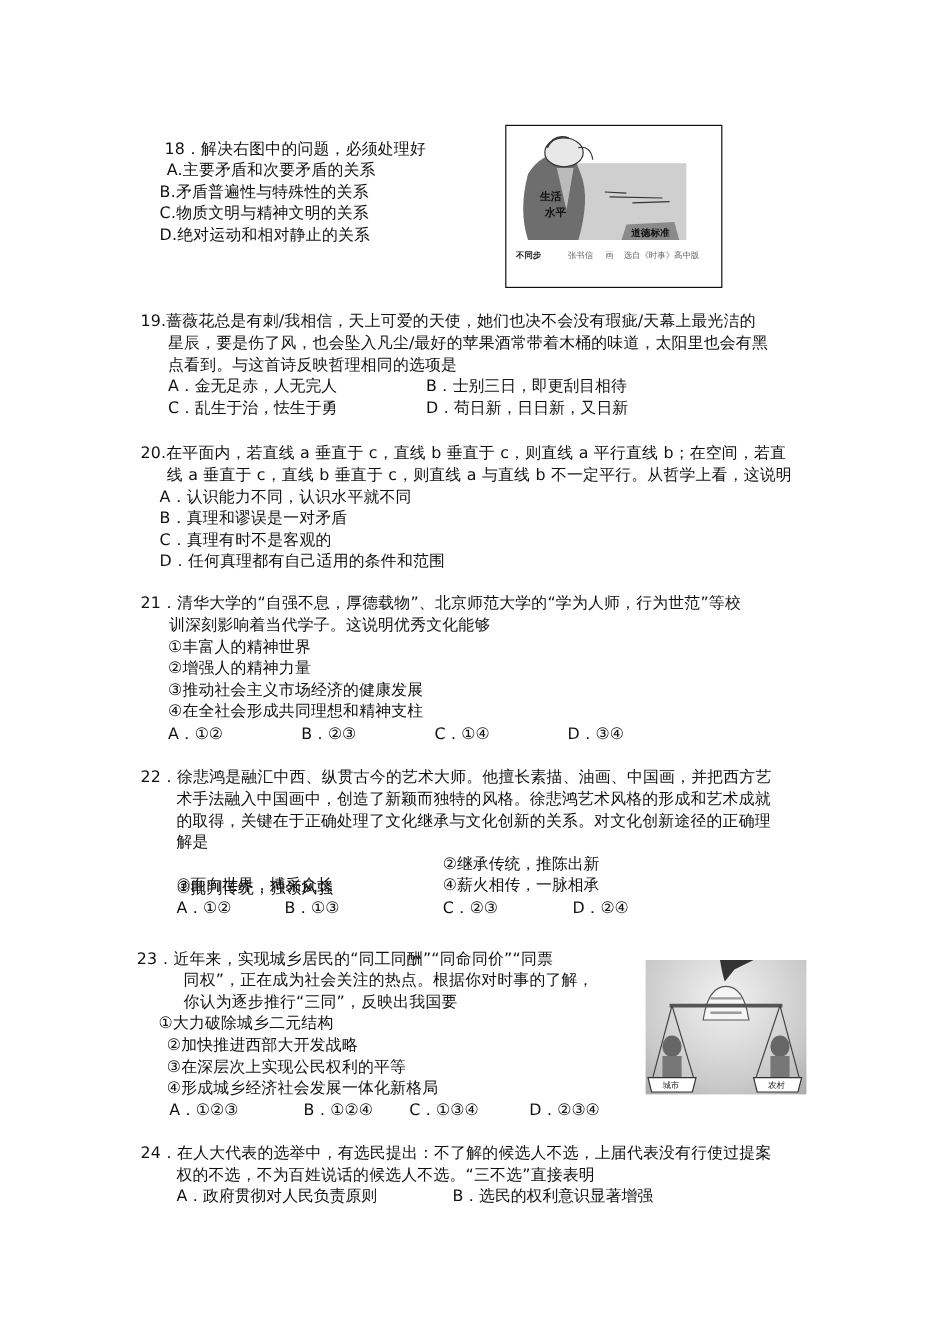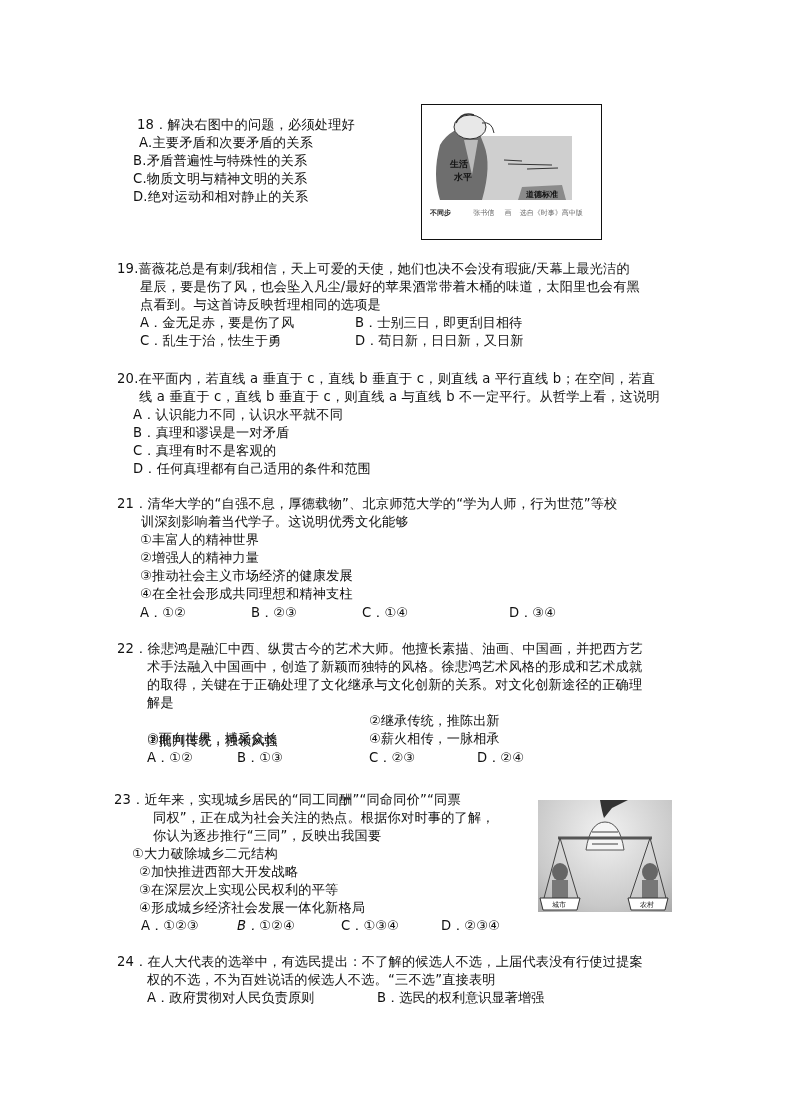--- a/index.html
+++ b/index.html
@@ -49,21 +49,21 @@
       <span style="margin-left:6px;">选自《时事》高中版</span>
     </div>
   </div>
 </div>
 
 <div>
   <div class="ln" style="left:117px;top:260px;">19.蔷薇花总是有刺/我相信，天上可爱的天使，她们也决不会没有瑕疵/天幕上最光洁的</div>
   <div class="ln" style="left:140px;top:278px;">星辰，要是伤了风，也会坠入凡尘/最好的苹果酒常带着木桶的味道，太阳里也会有黑</div>
   <div class="ln" style="left:140px;top:296px;">点看到。与这首诗反映哲理相同的选项是</div>
   <div class="opt-row" style="left:140px;top:314px;">
-    <span style="left:0;">A．金无足赤，要是伤了风</span>
+    <span style="left:0;">A．金无足赤，人无完人</span>
     <span style="left:215px;">B．士别三日，即更刮目相待</span>
   </div>
   <div class="opt-row" style="left:140px;top:332px;">
     <span style="left:0;">C．乱生于治，怯生于勇</span>
     <span style="left:215px;">D．苟日新，日日新，又日新</span>
   </div>
 </div>
 
 <div>
   <div class="ln" style="left:117px;top:370px;">20.在平面内，若直线 a 垂直于 c，直线 b 垂直于 c，则直线 a 平行直线 b；在空间，若直</div>
@@ -78,21 +78,21 @@
   <div class="ln" style="left:117px;top:495px;">21．清华大学的“自强不息，厚德载物”、北京师范大学的“学为人师，行为世范”等校</div>
   <div class="ln" style="left:141px;top:513px;">训深刻影响着当代学子。这说明优秀文化能够</div>
   <div class="ln" style="left:140px;top:531px;">①丰富人的精神世界</div>
   <div class="ln" style="left:140px;top:549px;">②增强人的精神力量</div>
   <div class="ln" style="left:140px;top:567px;">③推动社会主义市场经济的健康发展</div>
   <div class="ln" style="left:140px;top:585px;">④在全社会形成共同理想和精神支柱</div>
   <div class="opt-row" style="left:140px;top:604px;">
     <span style="left:0;">A．①②</span>
     <span style="left:111px;text-align:center;">B．②③</span>
     <span style="left:222px;">C．①④</span>
-    <span style="left:333px;margin-left:36px;">D．③④</span>
+    <span style="left:333px;">D．③④</span>
   </div>
 </div>
 
 <div>
   <div class="ln" style="left:117px;top:640px;">22．徐悲鸿是融汇中西、纵贯古今的艺术大师。他擅长素描、油画、中国画，并把西方艺</div>
   <div class="ln" style="left:147px;top:658px;">术手法融入中国画中，创造了新颖而独特的风格。徐悲鸿艺术风格的形成和艺术成就</div>
   <div class="ln" style="left:147px;top:676px;">的取得，关键在于正确处理了文化继承与文化创新的关系。对文化创新途径的正确理</div>
   <div class="ln" style="left:147px;top:694px;">解是</div>
   <div class="opt-row" style="left:147px;top:712px;">
     <span style="left:0;margin-top:20px;">①批判传统，独领风骚</span>
@@ -113,21 +113,21 @@
 <div>
   <div class="ln" style="left:114px;top:791px;">23．近年来，实现城乡居民的“同工同酬”“同命同价”“同票</div>
   <div class="ln" style="left:153px;top:809px;">同权”，正在成为社会关注的热点。根据你对时事的了解，</div>
   <div class="ln" style="left:153px;top:827px;">你认为逐步推行“三同”，反映出我国要</div>
   <div class="ln" style="left:132px;top:845px;">①大力破除城乡二元结构</div>
   <div class="ln" style="left:139px;top:863px;">②加快推进西部大开发战略</div>
   <div class="ln" style="left:139px;top:881px;">③在深层次上实现公民权利的平等</div>
   <div class="ln" style="left:139px;top:899px;">④形成城乡经济社会发展一体化新格局</div>
   <div class="opt-row" style="left:141px;top:917px;">
     <span style="left:0;">A．①②③</span>
-    <span style="left:96px;font-style:italic;">B．①②④</span>
+    <span style="left:112px;">B．①②④</span>
     <span style="left:200px;">C．①③④</span>
     <span style="left:300px;">D．②③④</span>
   </div>
 
   <div class="photo" style="left:538px;top:800px;width:134px;height:112px;">
     <svg width="134" height="112" viewBox="0 0 134 112">
       <path d="M62 0 Q64 12 66 18 L74 8 L90 0 Z" fill="#333"></path>
       <path d="M48 50 Q52 22 67 22 Q82 22 86 50 Z" fill="#f5f5f5" stroke="#555" stroke-width="1"></path>
       <line x1="54" y1="32" x2="80" y2="32" stroke="#999" stroke-width="2"></line>
       <line x1="54" y1="38" x2="80" y2="38" stroke="#999" stroke-width="2"></line>

